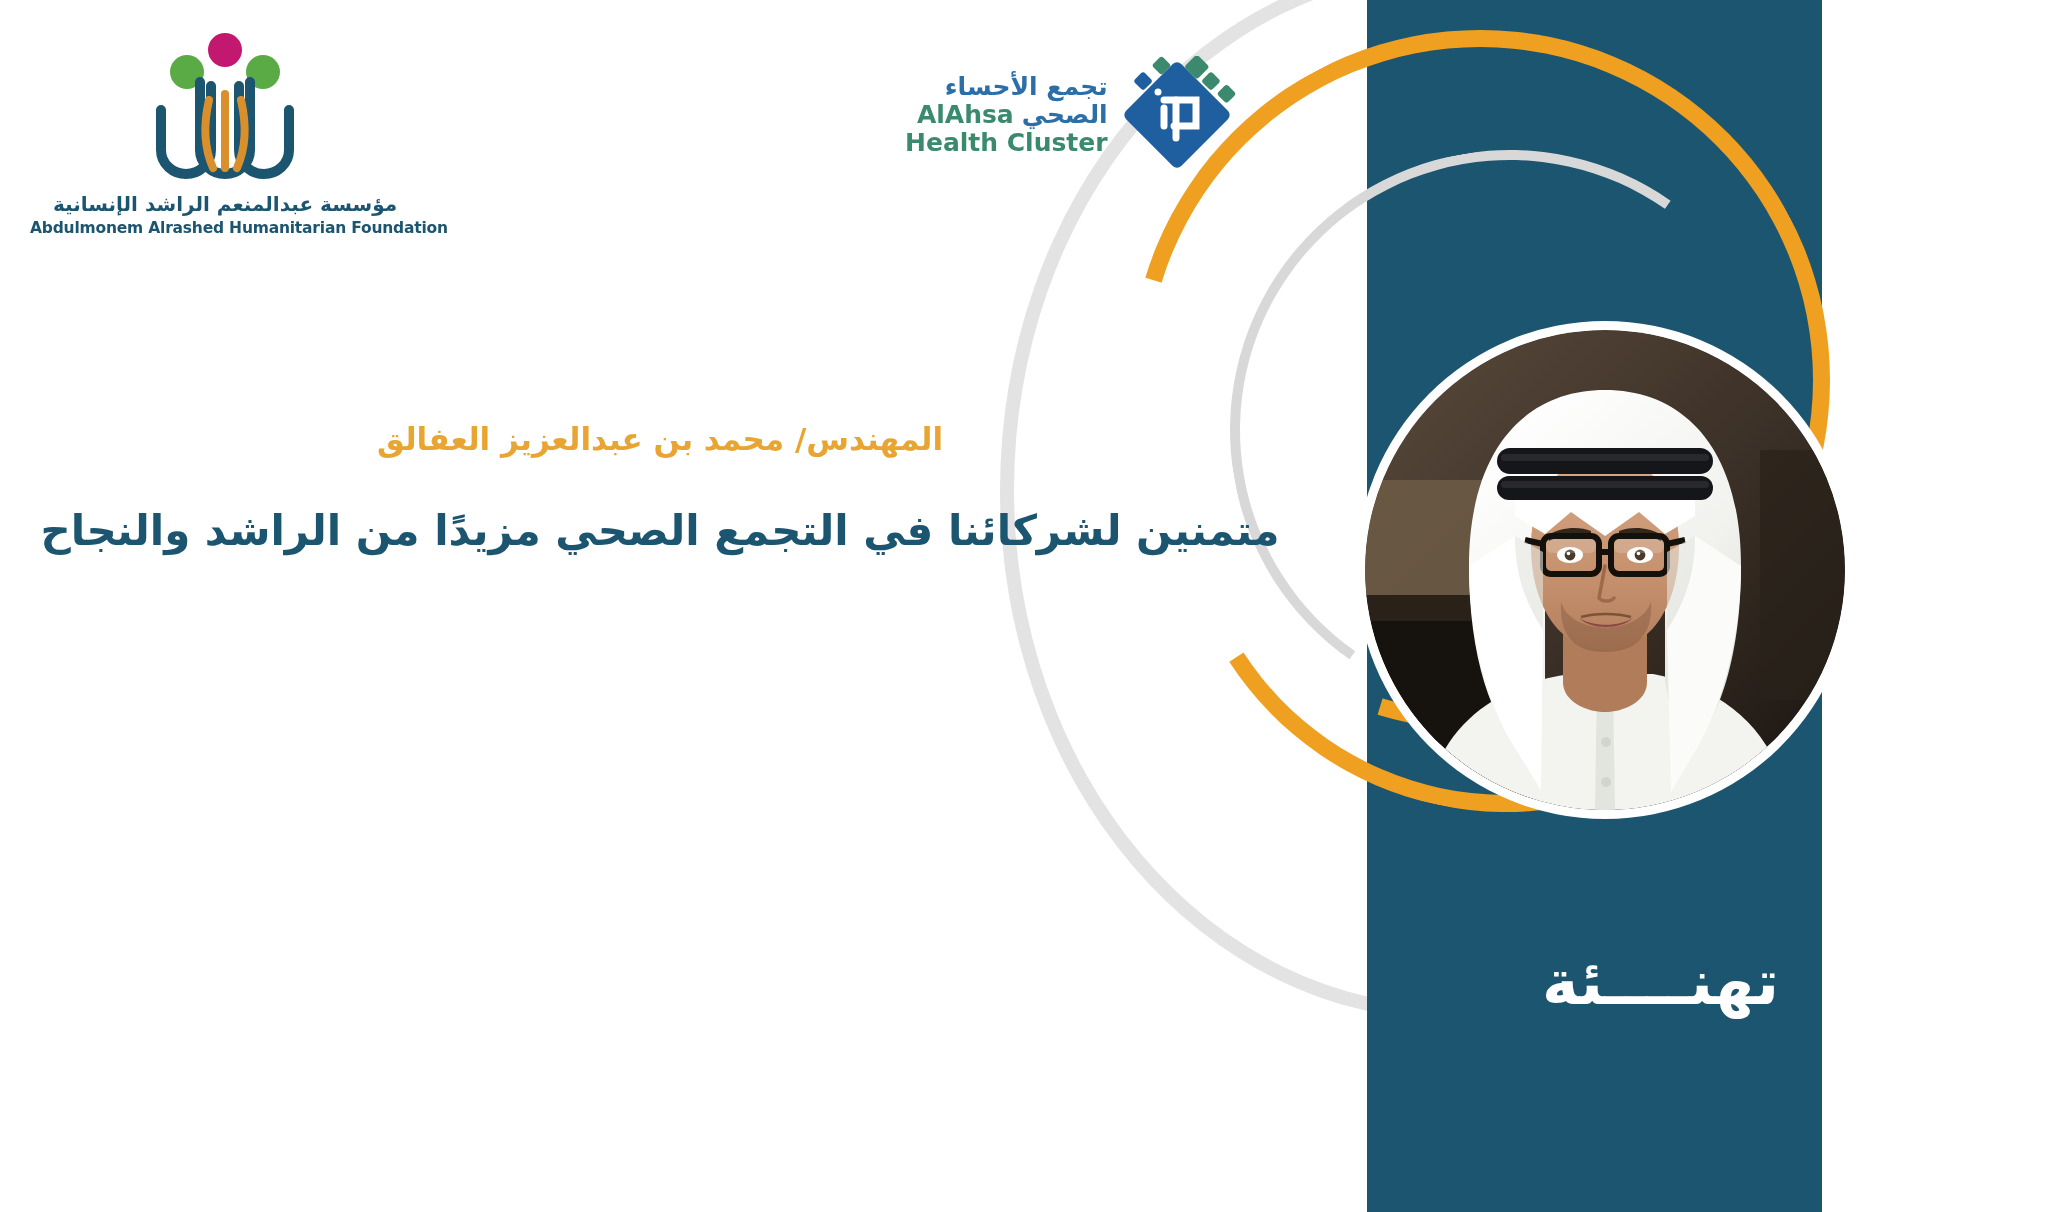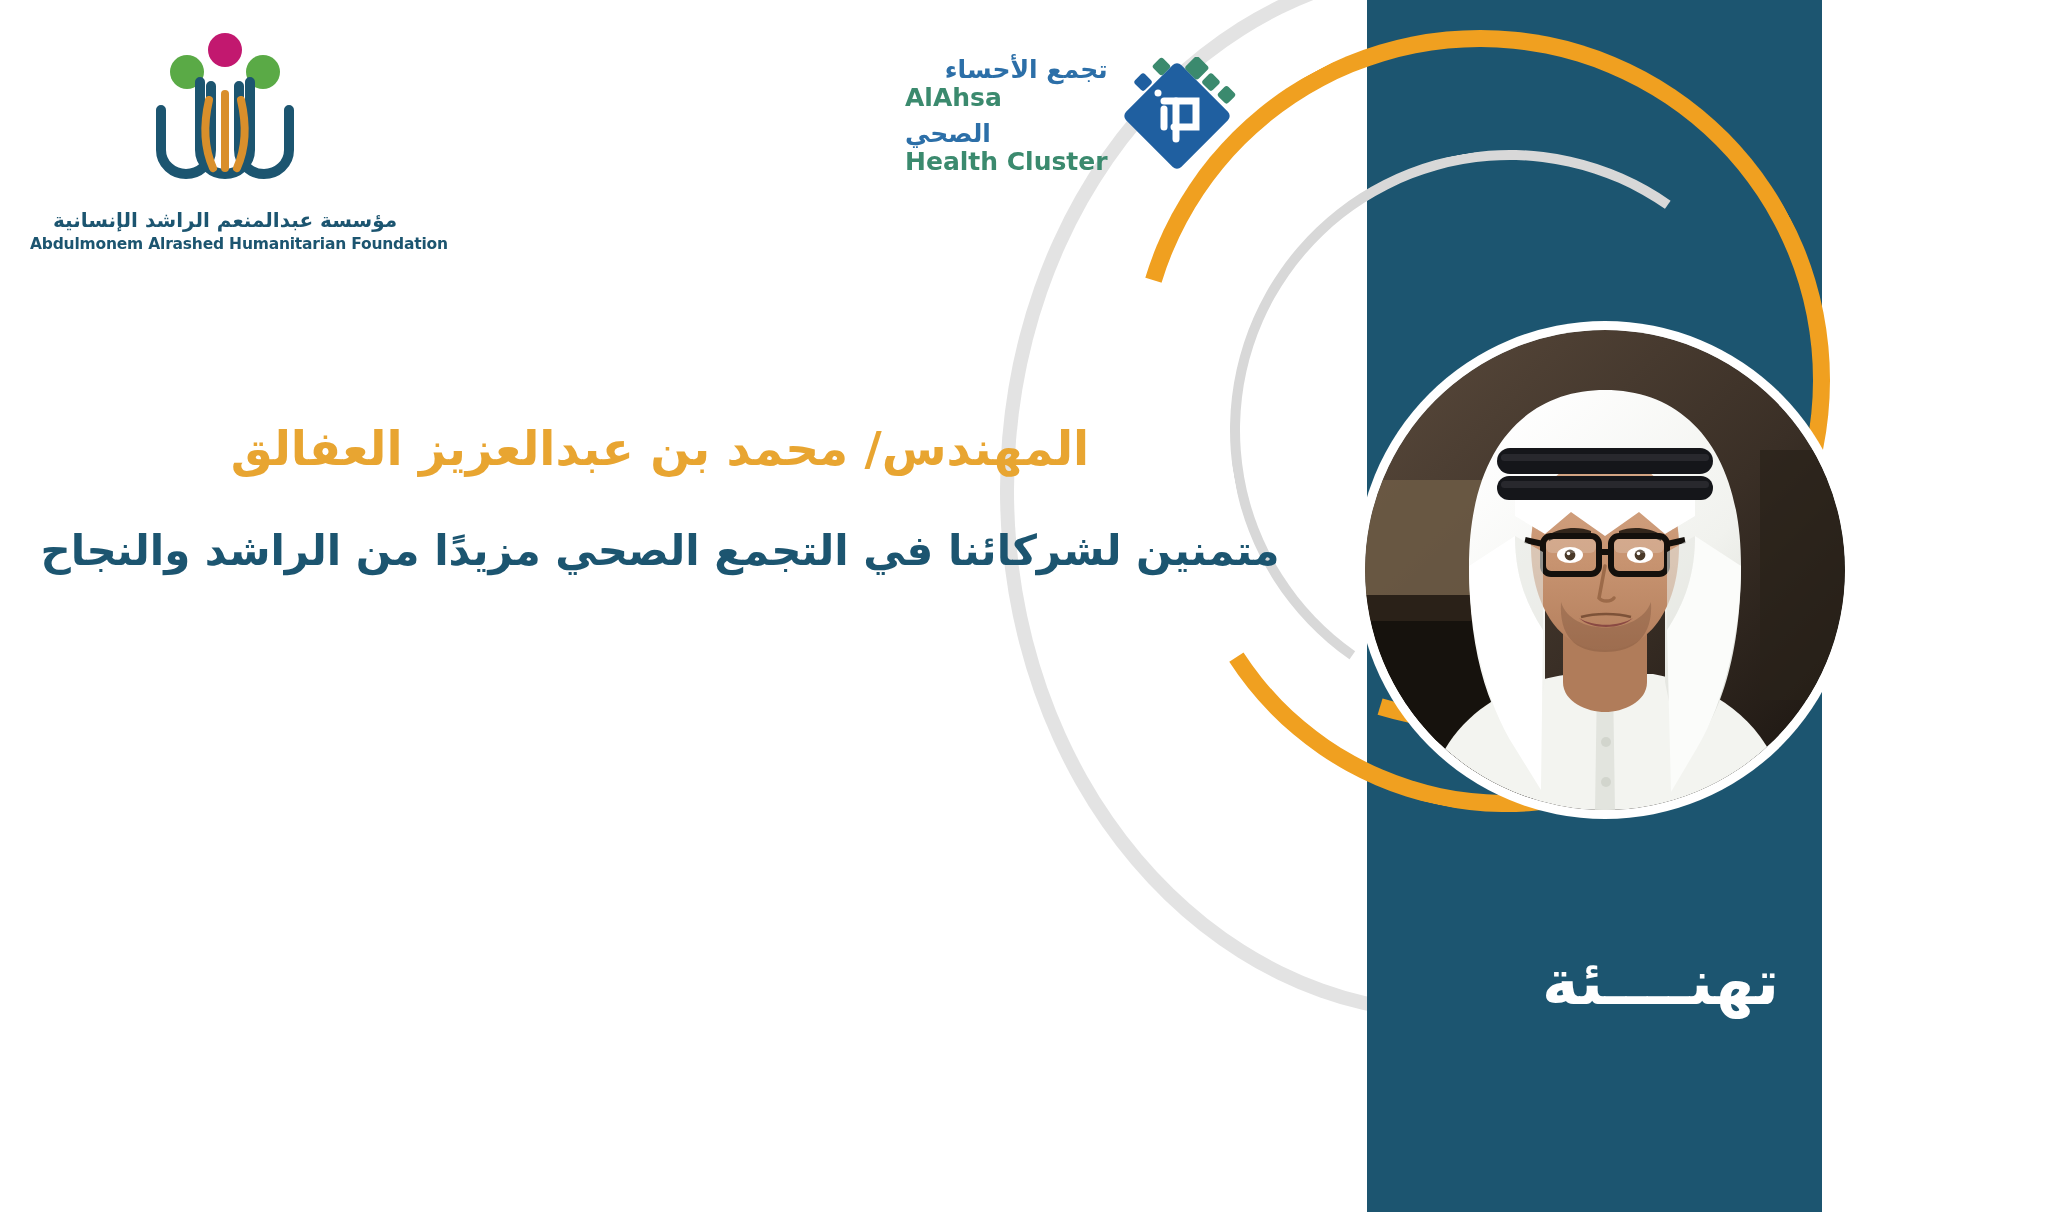--- a/index.html
+++ b/index.html
@@ -70,45 +70,45 @@
     box-shadow:0 0 0 9px #ffffff;
     background:#cfd4d6;
   }
   .portrait{position:absolute;inset:0;}
 
   
   .fnd-logo{position:absolute;left:30px;top:28px;width:390px;z-index:4;}
   .fnd-mark{width:200px;height:160px;margin:0 auto;display:block;}
   .fnd-ar{
     text-align:center;color:#1c5570;font-size:20px;font-weight:700;
-    direction:rtl;margin-top:20px;letter-spacing:0.5px;white-space:nowrap;
+    direction:rtl;margin-top:4px;letter-spacing:0.5px;white-space:nowrap;
   }
   .fnd-en{
     text-align:center;color:#1c5570;font-size:15.5px;font-weight:700;
     margin-top:3px;white-space:nowrap;letter-spacing:-0.2px;
   }
 
   
   .clus-logo{position:absolute;left:905px;top:56px;z-index:4;display:flex;align-items:center;gap:10px;}
   .clus-text{text-align:right;line-height:1.12;}
   .clus-ar{color:#2c6fa8;font-size:25px;font-weight:600;direction:rtl;white-space:nowrap;}
   .clus-ar2{color:#2c6fa8;font-size:25px;font-weight:600;direction:rtl;white-space:nowrap;}
   .clus-en{color:#3b8a6e;font-size:25px;font-weight:700;white-space:nowrap;}
-  .clus-row{display:flex;justify-content:flex-end;align-items:baseline;gap:8px;flex-direction:column;}
+  .clus-row{display:flex;justify-content:flex-end;align-items:baseline;gap:8px;}
 
   
   .message{
     position:absolute;left:40px;top:420px;width:1240px;
     direction:rtl;text-align:center;z-index:4;
   }
   .msg-line{
     color:#1c5570;font-weight:700;font-size:45px;line-height:1.25;
     margin:0 0 46px 0;white-space:nowrap;
   }
-  .msg-line.accent{color:#e8a531;font-size:47px;}
+  .msg-line.accent{color:#e8a531;font-size:31px;}
   .msg-line.small{font-size:42px;}
   .msg-line:last-child{margin-bottom:0;}
 </style>
 </head>
 <body>
 
 <div class="stage">
 
   <div class="ring-grey"></div>
   <div class="arc-bl-orange"></div>

